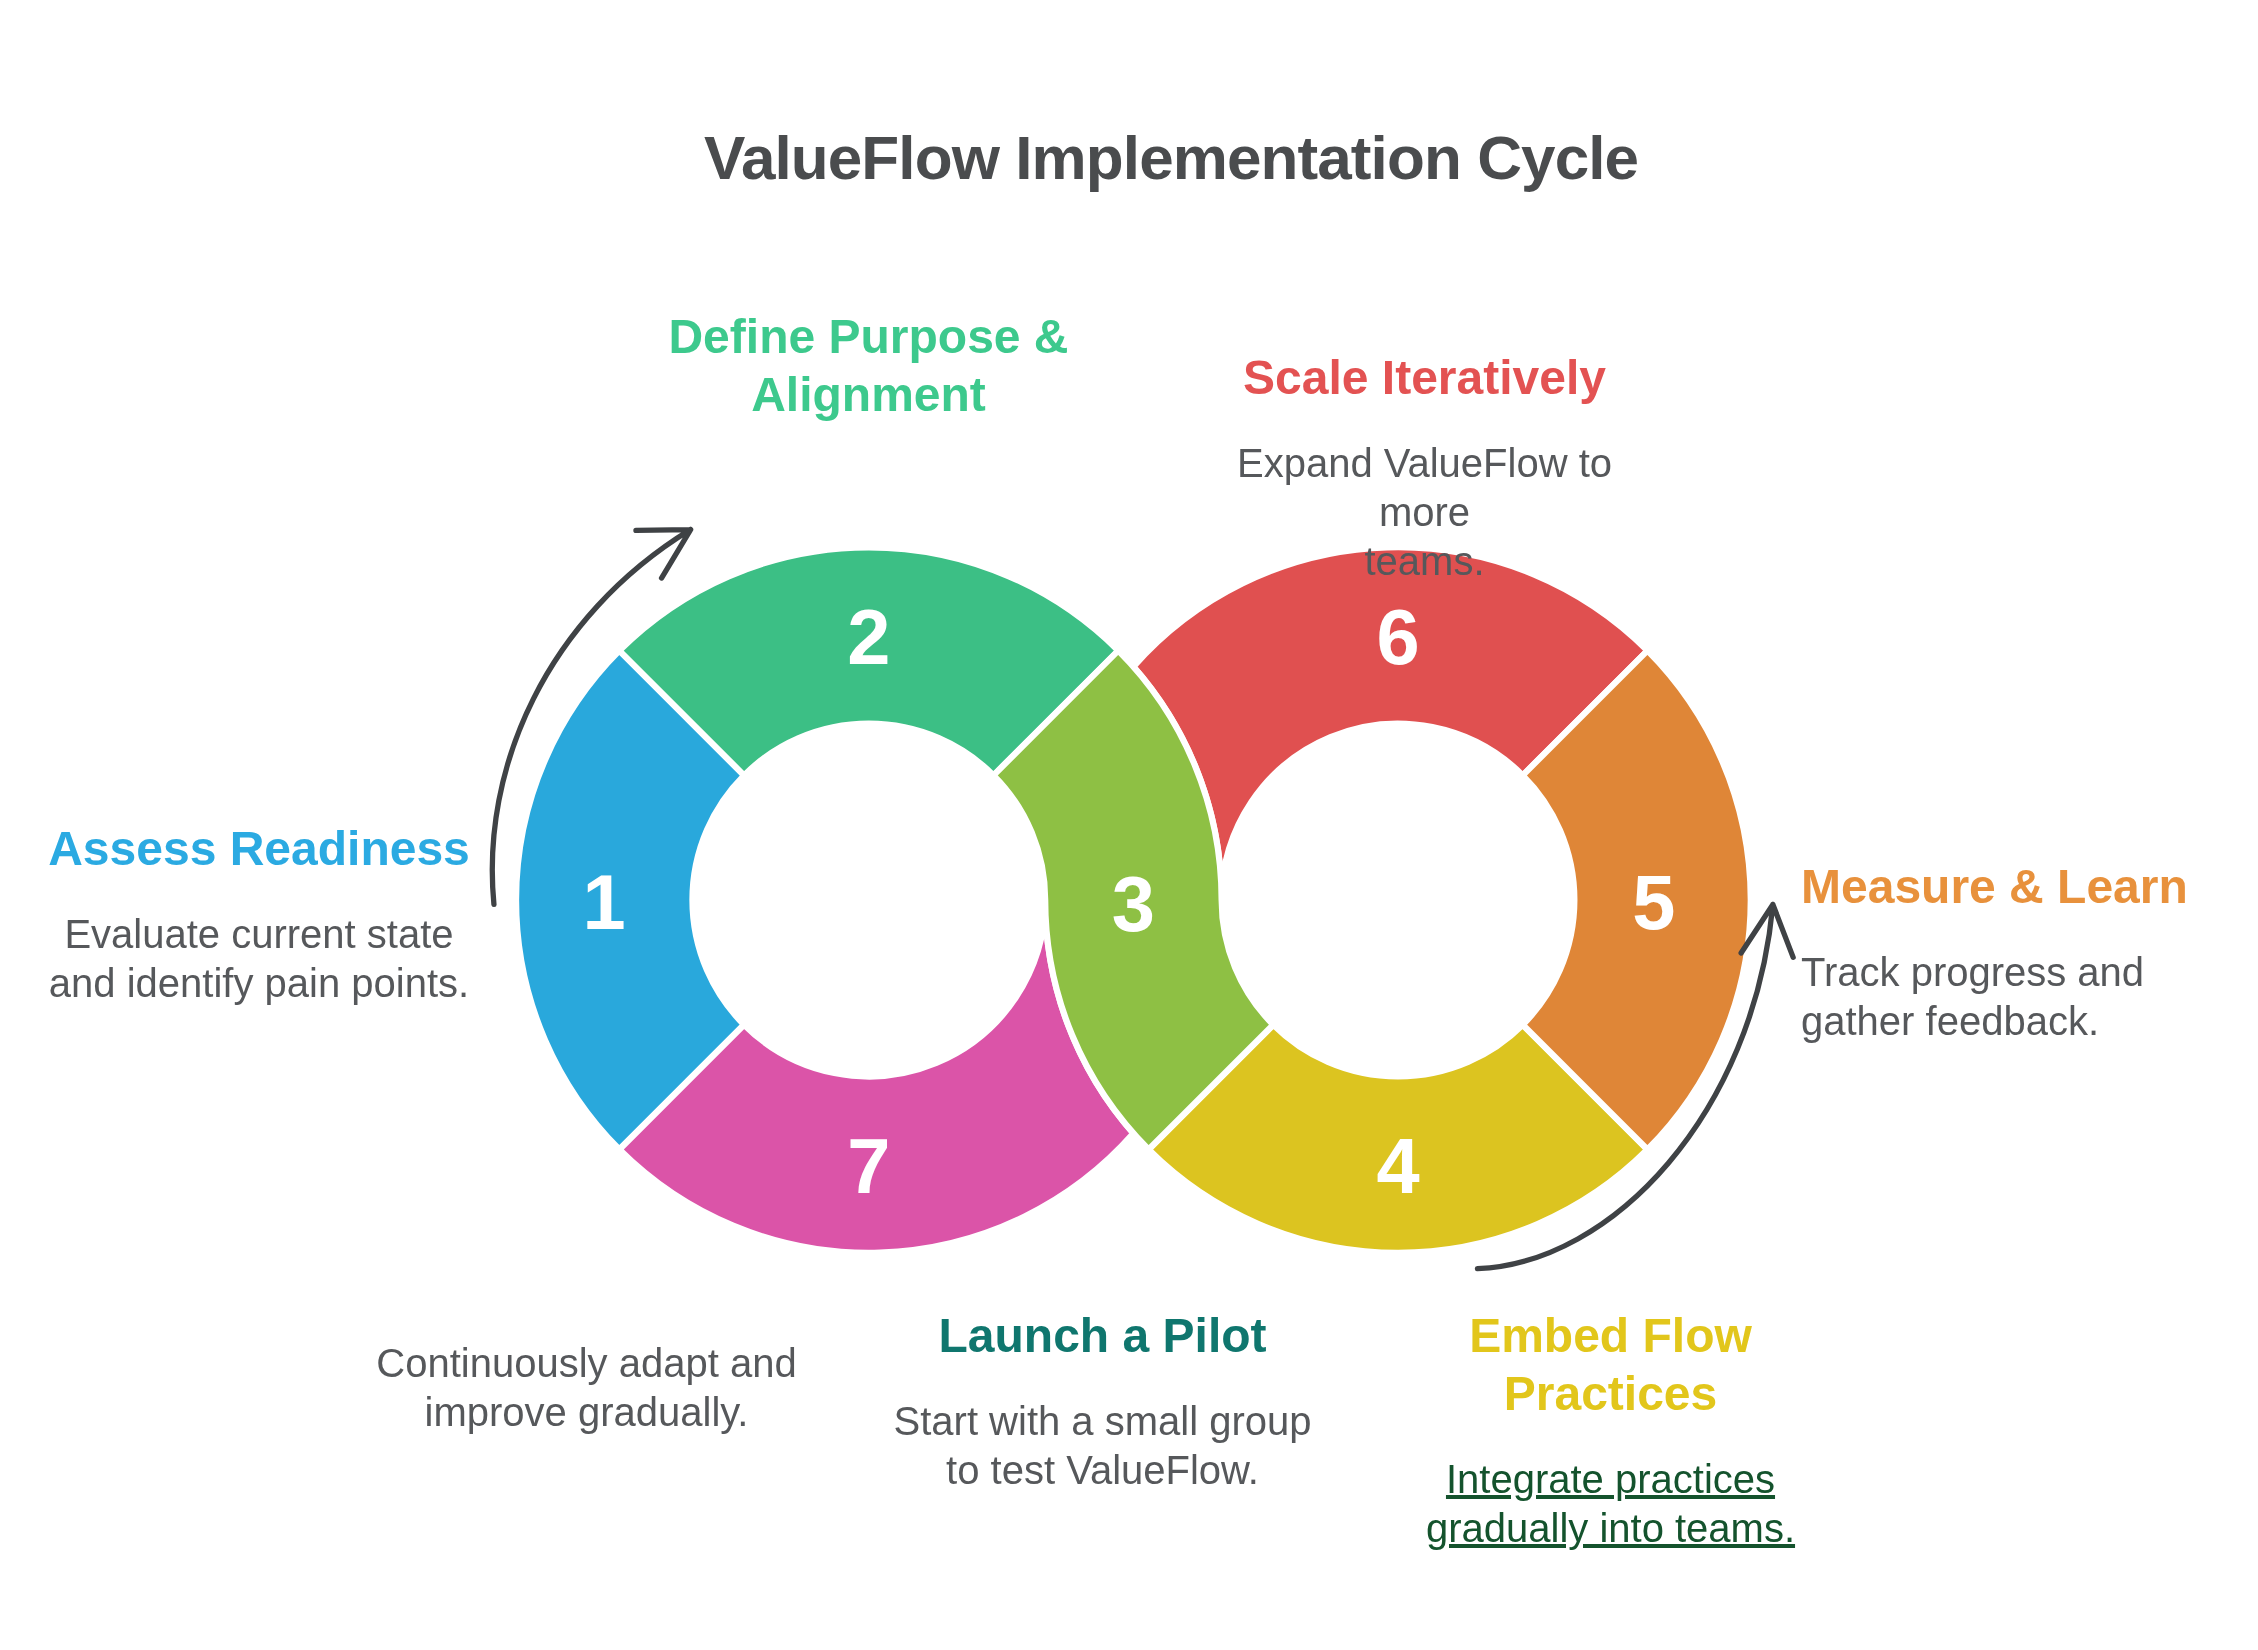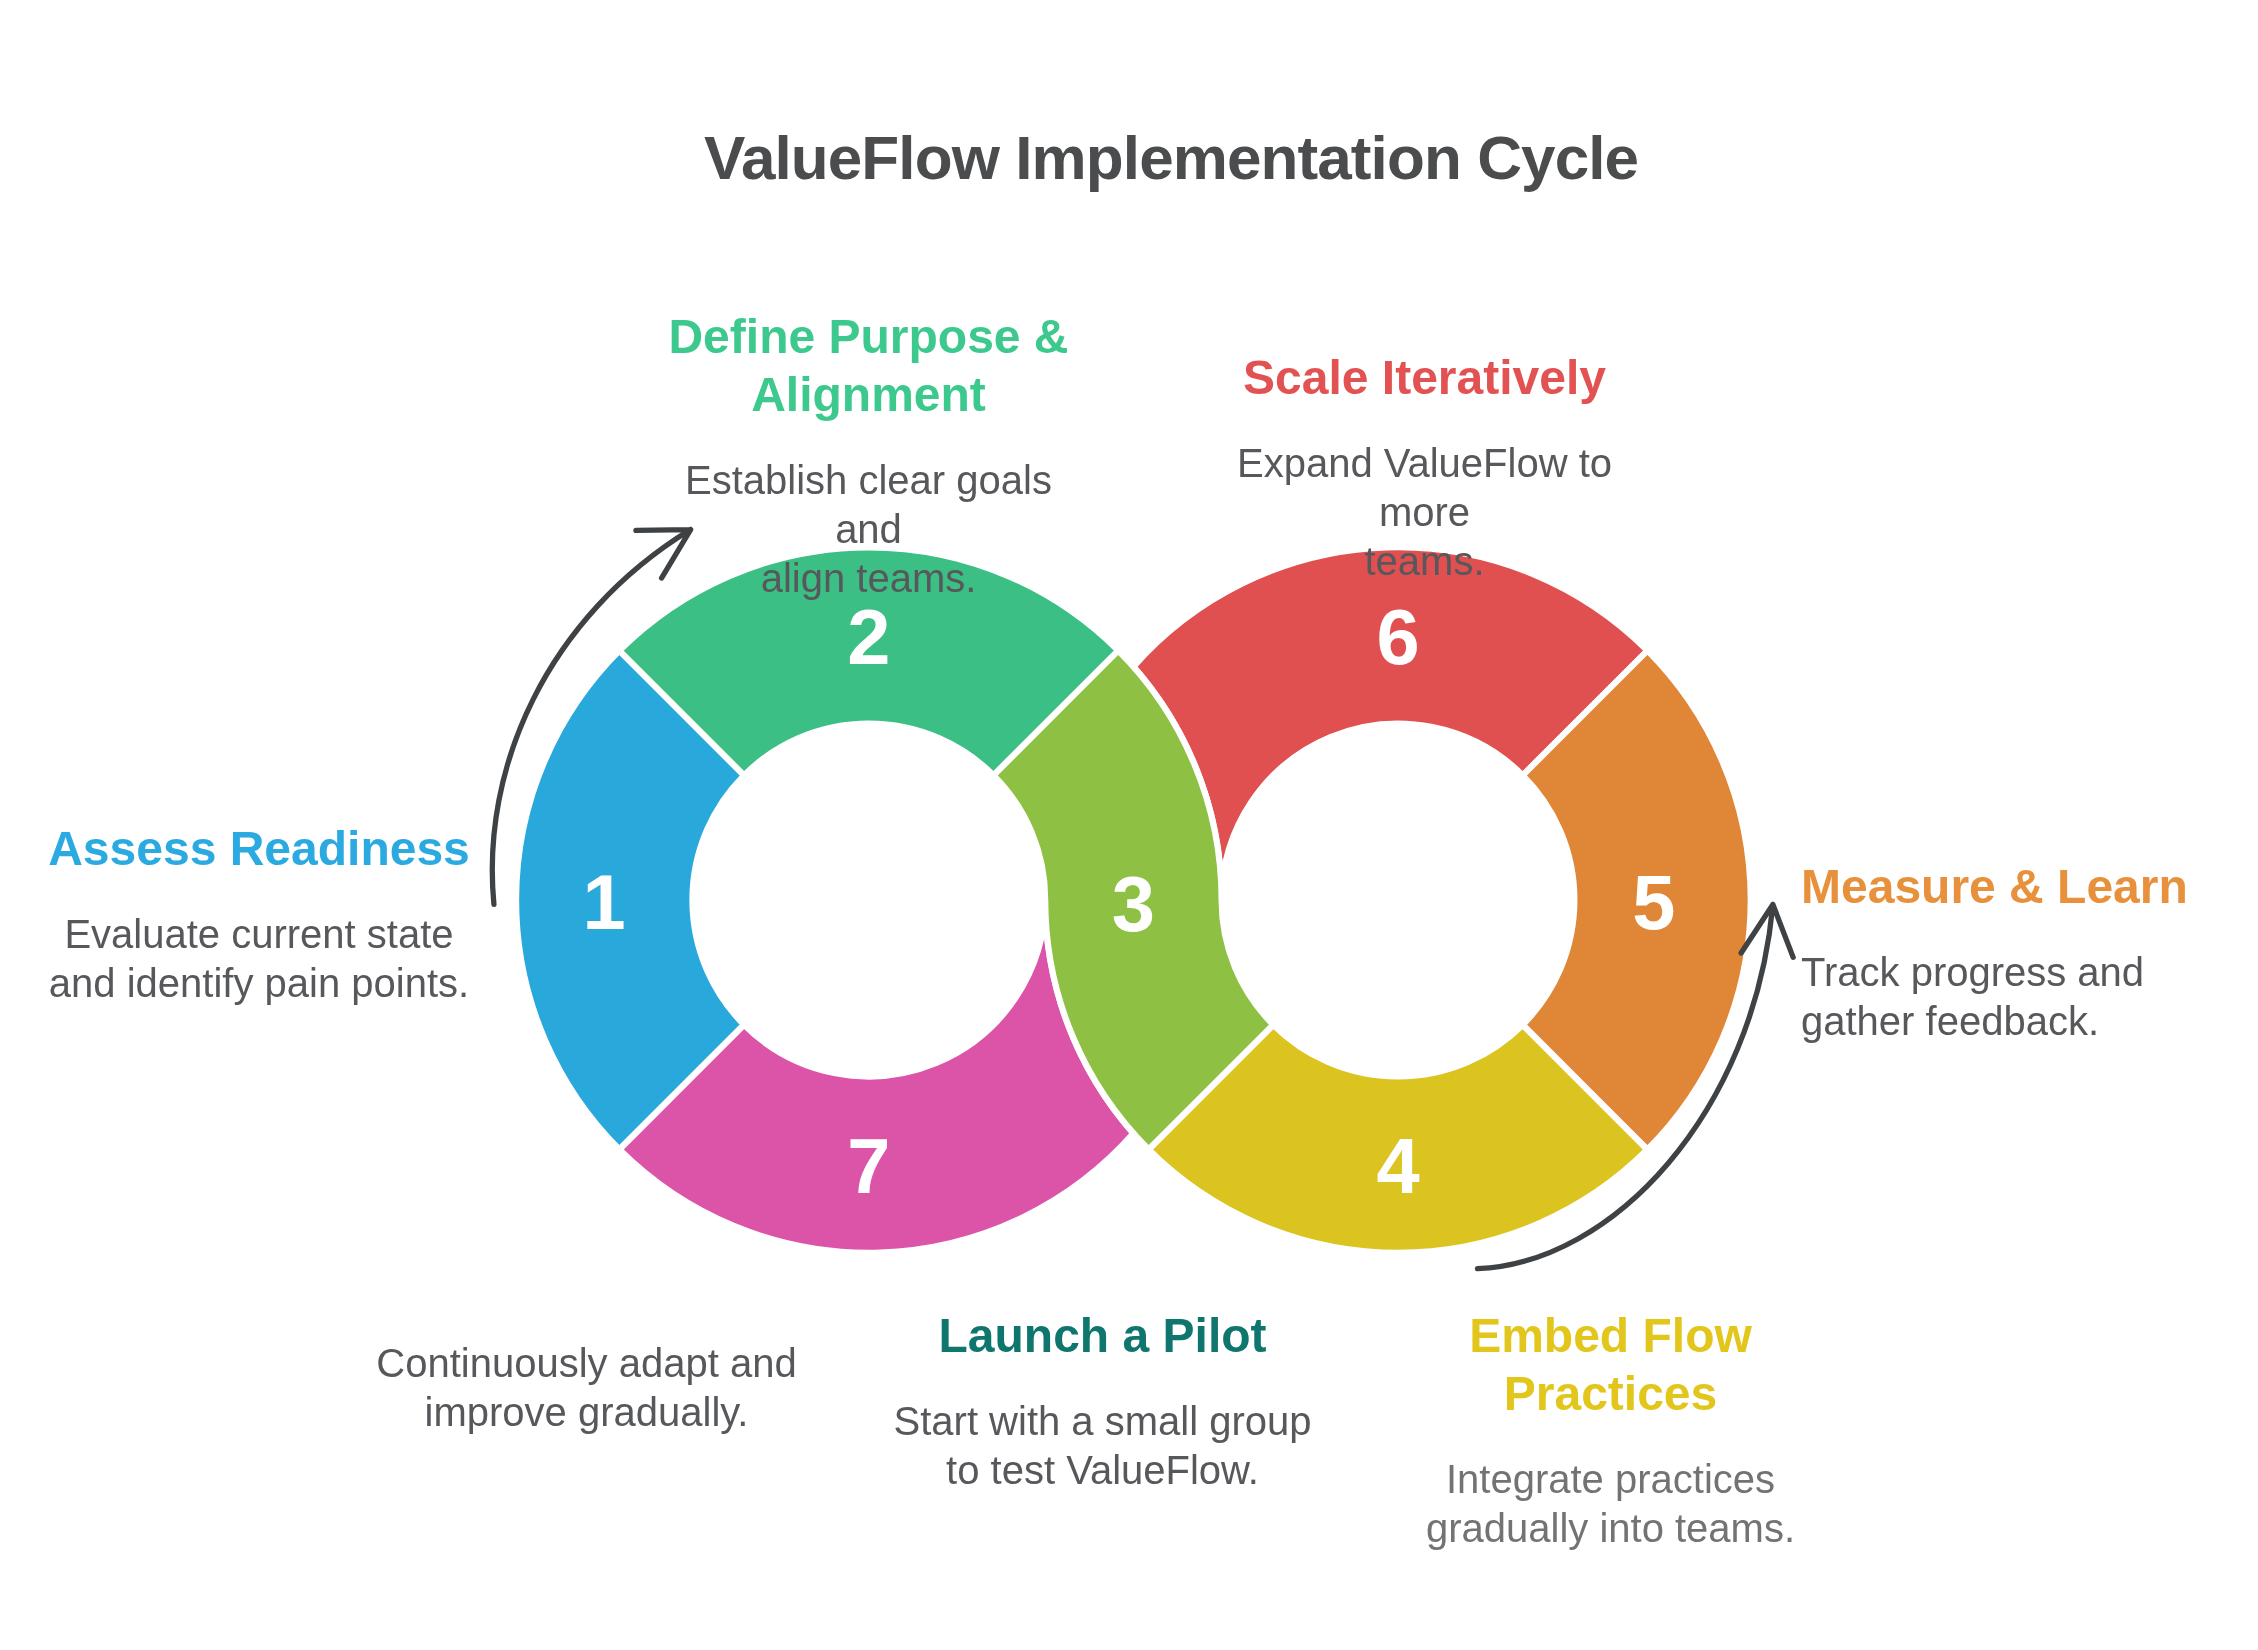--- a/index.html
+++ b/index.html
@@ -79,42 +79,38 @@
       <div>Evaluate current state</div>
       <div>and identify pain points.</div>
     </div>
   </div>
 
   <div class="step s2 c">
     <div class="st" style="color: rgb(61, 201, 141); margin-top: 43px;">
       <div>Define Purpose &amp;</div>
       <div>Alignment</div>
     </div>
-    <div class="sd" style="color: rgb(86, 88, 91);">
-      <div>Establish clear goals and</div>
-      <div>align teams.</div>
-    </div>
   </div>
 
   <div class="step s3 c">
     <div class="st" style="color: #0f766e;">
       <div>Launch a Pilot</div>
     </div>
     <div class="sd" style="color: rgb(86, 88, 91);">
       <div>Start with a small group</div>
       <div>to test ValueFlow.</div>
     </div>
   </div>
 
   <div class="step s4 c">
     <div class="st" style="color: rgb(226, 198, 27);">
       <div>Embed Flow</div>
       <div>Practices</div>
     </div>
-    <div class="sd" style="color: #737373;">
+    <div class="sd" style="color: #14532d; text-decoration: underline;">
       <div>Integrate practices</div>
       <div>gradually into teams.</div>
     </div>
   </div>
 
   <div class="step s5 l">
     <div class="st" style="color: rgb(232, 145, 60);">
       <div>Measure &amp; Learn</div>
     </div>
     <div class="sd" style="color: rgb(86, 88, 91);">

